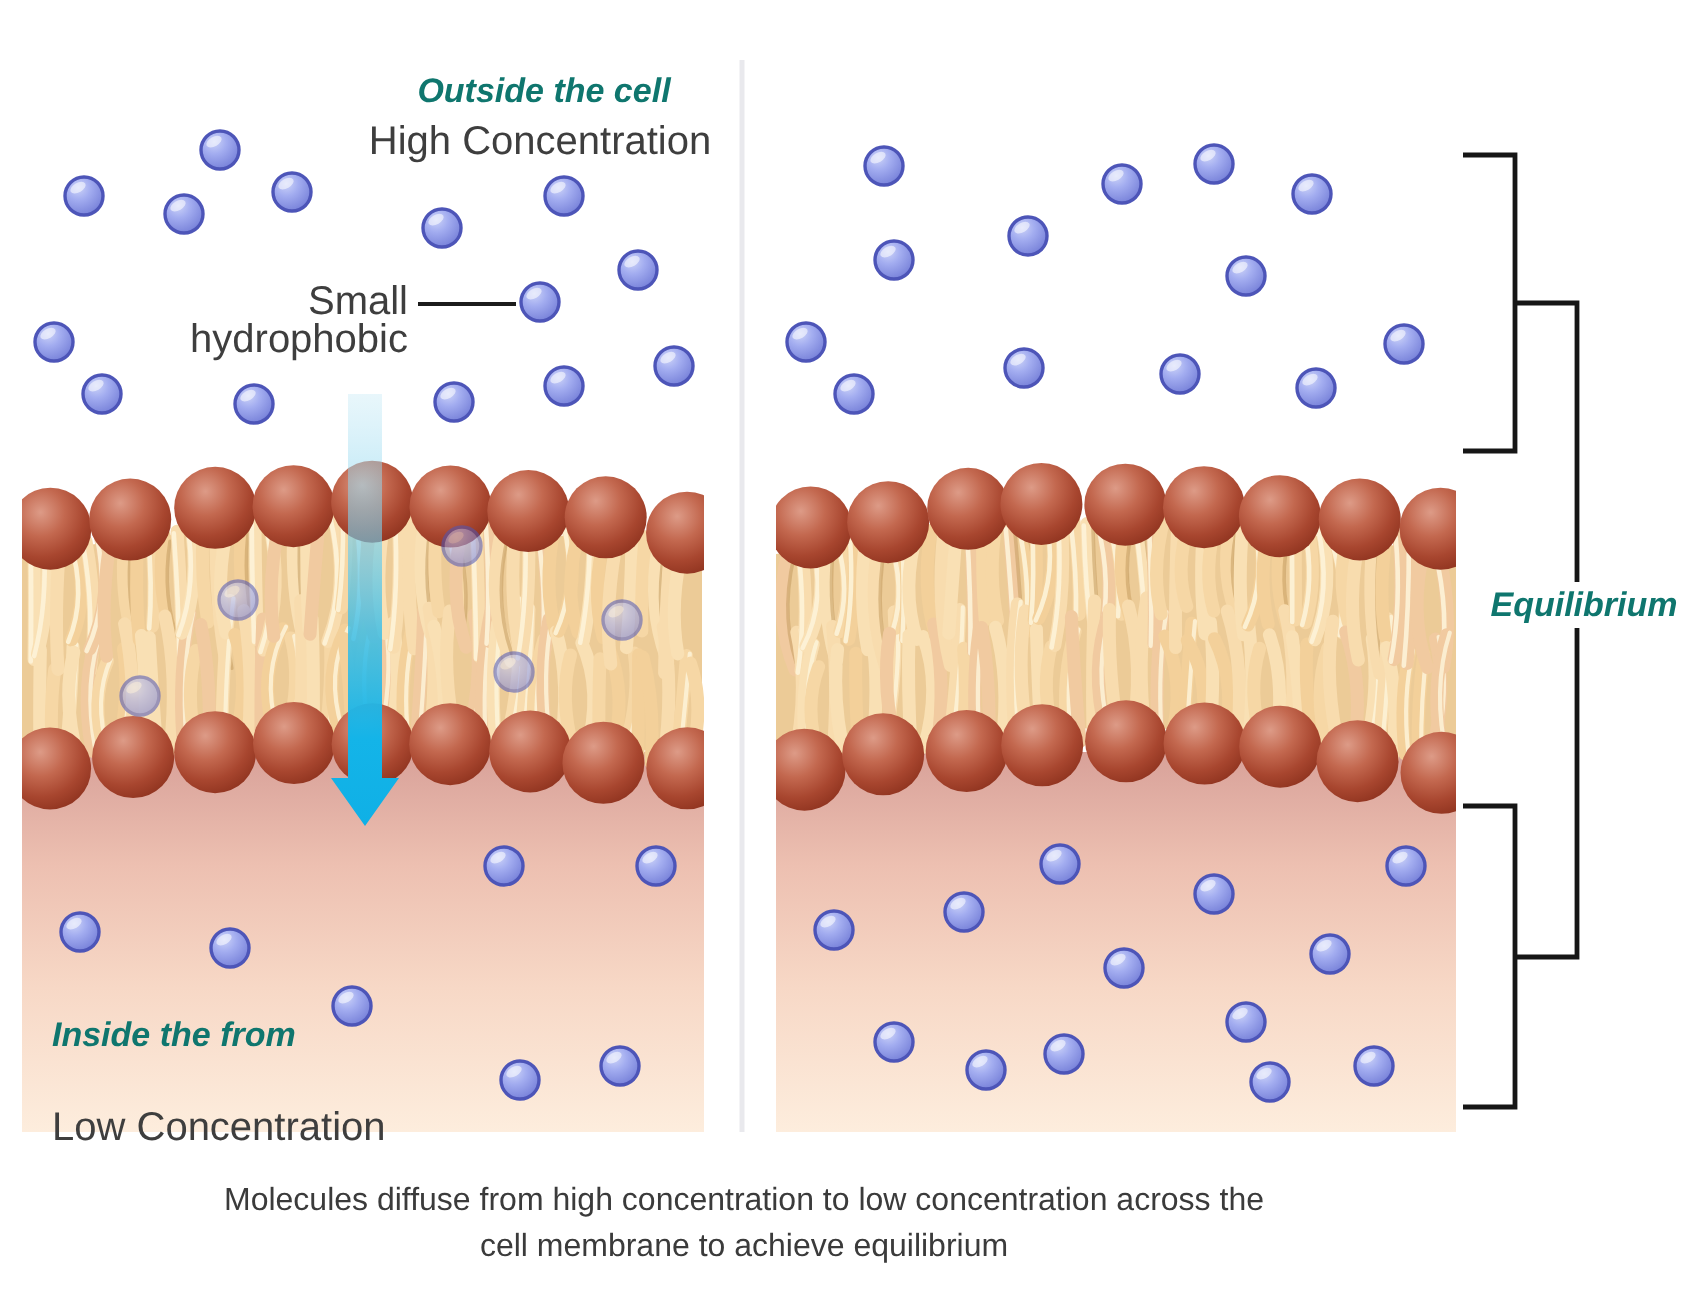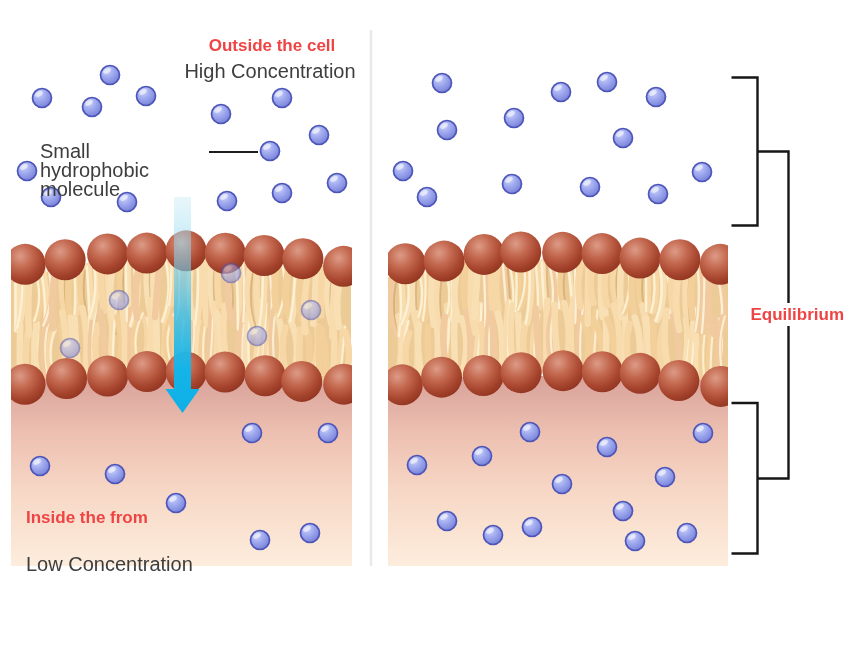--- a/index.html
+++ b/index.html
@@ -2,27 +2,27 @@
 <html><head>
 <meta charset="utf-8">
 <style>
   html,body{margin:0;padding:0;background:#ffffff;}
   #stage{
     position:relative;width:850px;height:650px;overflow:hidden;background:#ffffff;
     font-family:"Liberation Sans", sans-serif;
   }
   #scene{position:absolute;left:0;top:0;}
   .lbl{position:absolute;color:#3e3e3e;font-size:20px;line-height:19px;}
-  .lbl.bold{font-weight:700;color:#ef4444;font-size:17px;}
+  .lbl.bold{font-weight:700;color:#0f766e;font-size:17px;font-style:italic;}
   .outside-label{left:172px;top:36px;width:200px;text-align:center;}
   .high-conc{left:170px;top:62px;width:200px;text-align:center;}
-  .mol-label{left:40px;top:142px;width:164px;}
+  .mol-label{left:40px;top:142px;width:164px;text-align:right;}
   .inside-label{left:26px;top:508px;}
   .low-conc{left:26px;top:555px;text-align:center;}
-  .equilibrium{left:740px;top:303px;width:104px;text-align:right;background:#ffffff;padding:2px 0;}
+  .equilibrium{left:740px;top:291px;width:104px;text-align:center;background:#ffffff;padding:2px 0;}
   .caption{left:22px;top:589px;width:700px;text-align:center;color:#3b3b3b;font-size:16px;line-height:23px;}
 </style>
 </head>
 <body>
 
 <div id="stage">
   <svg id="scene" width="850" height="650" viewBox="0 0 850 650">
       <defs>
         <radialGradient id="gHead" cx="38%" cy="30%" r="78%">
           <stop offset="0%" stop-color="#dd9b87"></stop>
@@ -626,21 +626,24 @@
       <path d="M 731.5 77.5 H 757.5 V 225.5 H 731.5" stroke="#161616" stroke-width="2.4" fill="none"></path>
       <path d="M 731.5 403 H 757.5 V 553.5 H 731.5" stroke="#161616" stroke-width="2.4" fill="none"></path>
       <path d="M 757.5 151.5 H 788.5 V 478.5 H 757.5" stroke="#161616" stroke-width="2.4" fill="none"></path>
     </svg>
 
   <div class="lbl bold outside-label">Outside the cell</div>
   <div class="lbl high-conc">High Concentration</div>
 
   <div class="lbl mol-label">
     <div>Small hydrophobic</div>
-    <div>molecule</div>
   </div>
 
   <div class="lbl bold inside-label">Inside the from</div>
   <div class="lbl low-conc">Low Concentration</div>
 
   <div class="lbl bold equilibrium">Equilibrium</div>
 
+  <div class="lbl caption">
+    <div>Molecules diffuse from high concentration to low concentration across the</div>
+    <div>cell membrane to achieve equilibrium</div>
+  </div>
 </div>
 
 </body></html>

